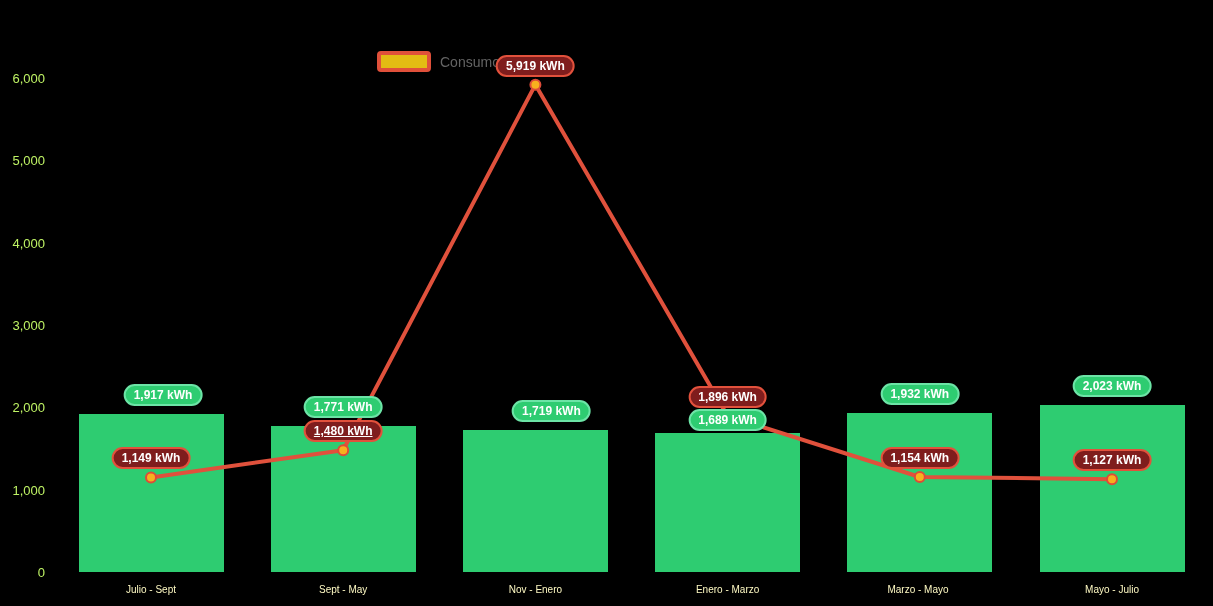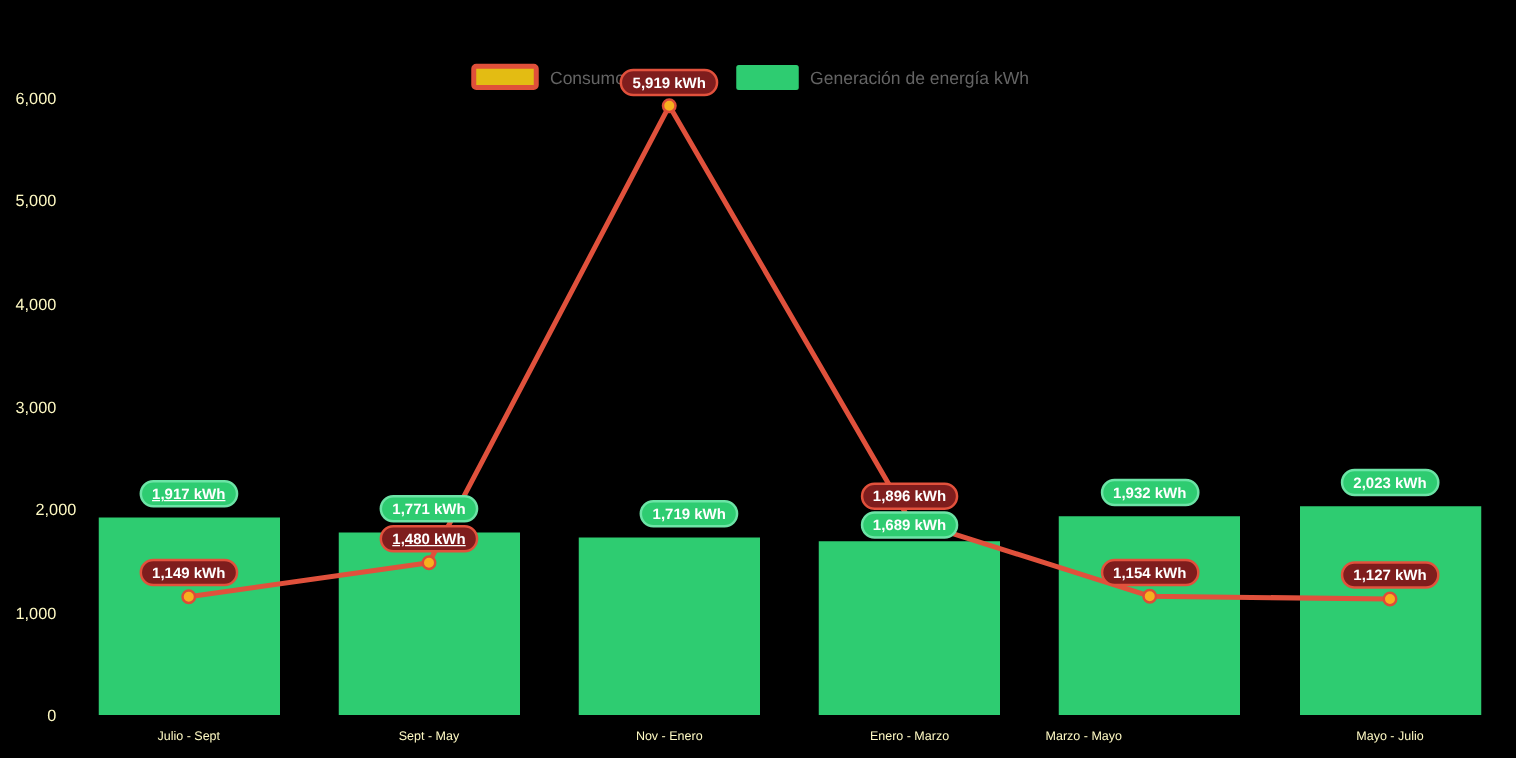--- a/index.html
+++ b/index.html
@@ -7,21 +7,21 @@
   #stage{position:relative;width:1213px;height:606px;background:#000;}
 
   
   #legend{position:absolute;left:377px;top:51px;display:flex;gap:16px;align-items:center;z-index:1;}
   .legend-item{display:flex;align-items:center;gap:9px;cursor:pointer;}
   .swatch-line{width:46px;height:13px;background:#E3BC13;border:4px solid #E0503A;border-radius:4px;}
   .swatch-bar{width:50px;height:20px;background:#2ECC71;border-radius:2px;}
   .legend-label{color:#646464;font-size:14px;white-space:nowrap;}
 
   
-  .y-tick{position:absolute;width:44px;text-align:right;color:#fef9c3;font-size:13px;z-index:2;}
+  .y-tick{position:absolute;width:44px;text-align:right;color:#bef264;font-size:13px;z-index:2;}
   .x-label{position:absolute;transform:translateX(-50%);color:#fef9c3;font-size:10px;top:584px;
     white-space:nowrap;z-index:2;}
 
   
   .bar{position:absolute;background:#2ECC71;z-index:3;}
   #line-svg{position:absolute;left:0;top:0;z-index:4;pointer-events:none;}
   .badge{position:absolute;transform:translateX(-50%);color:#fff;font-size:12px;font-weight:bold;
     line-height:14px;padding:2px 8px;border-radius:11px;white-space:nowrap;}
   .badge-bar{background:#2ECC71;border:2px solid #6CE4A6;z-index:5;}
   .badge-line{background:#7f1d1d;border:2px solid #E2513C;z-index:6;}
@@ -29,30 +29,26 @@
 </head>
 <body>
 
 <div id="stage">
 
   <div id="legend">
     <div class="legend-item">
       <span class="swatch-line"></span>
       <span class="legend-label">Consumo actual kWh</span>
     </div>
-    <div class="legend-item">
-      <span class="swatch-bar"></span>
-      <span class="legend-label">Generación de energía kWh</span>
-    </div>
   </div>
 
   <div id="y-axis">
       <div class="y-tick" style="left: 1px; top: 565px;">0</div>
       <div class="y-tick" style="left: 1px; top: 482.667px;">1,000</div>
-      <div class="y-tick" style="left: 1px; top: 400.333px; margin-left: 16px;">2,000</div>
+      <div class="y-tick" style="left: 1px; top: 400.333px;">2,000</div>
       <div class="y-tick" style="left: 1px; top: 318px;">3,000</div>
       <div class="y-tick" style="left: 1px; top: 235.667px;">4,000</div>
       <div class="y-tick" style="left: 1px; top: 153.333px;">5,000</div>
       <div class="y-tick" style="left: 1px; top: 71px;">6,000</div>
     </div>
   <div id="plot">
       <div class="bar" style="left: 78.5px; top: 414.167px; width: 145px; height: 157.833px; background: rgb(46, 204, 113);"></div>
       <div class="bar" style="left: 270.7px; top: 426.188px; width: 145px; height: 145.812px; background: rgb(46, 204, 113);"></div>
       <div class="bar" style="left: 462.9px; top: 430.469px; width: 145px; height: 141.531px; background: rgb(46, 204, 113);"></div>
       <div class="bar" style="left: 655.1px; top: 432.939px; width: 145px; height: 139.061px; background: rgb(46, 204, 113);"></div>
@@ -62,35 +58,35 @@
   <svg id="line-svg" width="1213" height="606">
       <polyline points="151,477.399 343.2,450.14666666666665 535.4,84.66899999999998 727.5999999999999,415.89599999999996 919.8,476.98733333333337 1112,479.2103333333333" fill="none" stroke="#E0513C" stroke-width="4" stroke-linejoin="round" stroke-linecap="round"></polyline>
       <circle cx="151" cy="477.399" r="5" fill="#F8B01E" stroke="#DE4B38" stroke-width="2"></circle>
       <circle cx="343.2" cy="450.14666666666665" r="5" fill="#F8B01E" stroke="#DE4B38" stroke-width="2"></circle>
       <circle cx="535.4" cy="84.66899999999998" r="5" fill="#F8B01E" stroke="#DE4B38" stroke-width="2"></circle>
       <circle cx="727.5999999999999" cy="415.89599999999996" r="5" fill="#F8B01E" stroke="#DE4B38" stroke-width="2"></circle>
       <circle cx="919.8" cy="476.98733333333337" r="5" fill="#F8B01E" stroke="#DE4B38" stroke-width="2"></circle>
       <circle cx="1112" cy="479.2103333333333" r="5" fill="#F8B01E" stroke="#DE4B38" stroke-width="2"></circle>
     </svg>
   <div id="labels">
-      <div class="badge badge-bar" style="left: 151px; top: 384.167px; text-decoration: underline;">1,917 kWh</div>
+      <div class="badge badge-bar" style="left: 163px; top: 384.167px;">1,917 kWh</div>
       <div class="badge badge-line" style="left: 151px; top: 447.399px;">1,149 kWh</div>
       <div class="badge badge-bar" style="left: 343.2px; top: 396.188px; text-align: right;">1,771 kWh</div>
       <div class="badge badge-line" style="left: 343.2px; top: 420.147px; text-decoration: underline;">1,480 kWh</div>
       <div class="badge badge-bar" style="left: 535.4px; top: 400.469px; margin-left: 16px;">1,719 kWh</div>
       <div class="badge badge-line" style="left: 535.4px; top: 54.669px;">5,919 kWh</div>
       <div class="badge badge-bar" style="left: 727.6px; top: 408.896px;">1,689 kWh</div>
       <div class="badge badge-line" style="left: 727.6px; top: 385.896px;">1,896 kWh</div>
       <div class="badge badge-bar" style="left: 919.8px; top: 382.932px;">1,932 kWh</div>
       <div class="badge badge-line" style="left: 919.8px; top: 446.987px;">1,154 kWh</div>
       <div class="badge badge-bar" style="left: 1112px; top: 375.44px;">2,023 kWh</div>
       <div class="badge badge-line" style="left: 1112px; top: 449.21px;">1,127 kWh</div>
     </div>
   <div id="x-axis">
       <div class="x-label" style="left: 151px;">Julio - Sept</div>
       <div class="x-label" style="left: 343.2px;">Sept - May</div>
       <div class="x-label" style="left: 535.4px;">Nov - Enero</div>
       <div class="x-label" style="left: 727.6px;">Enero - Marzo</div>
-      <div class="x-label" style="left: 867px;">Marzo - Mayo</div>
+      <div class="x-label" style="left: 918px;">Marzo - Mayo</div>
       <div class="x-label" style="left: 1112px;">Mayo - Julio</div>
     </div>
 
 </div>
 
 </body></html>

